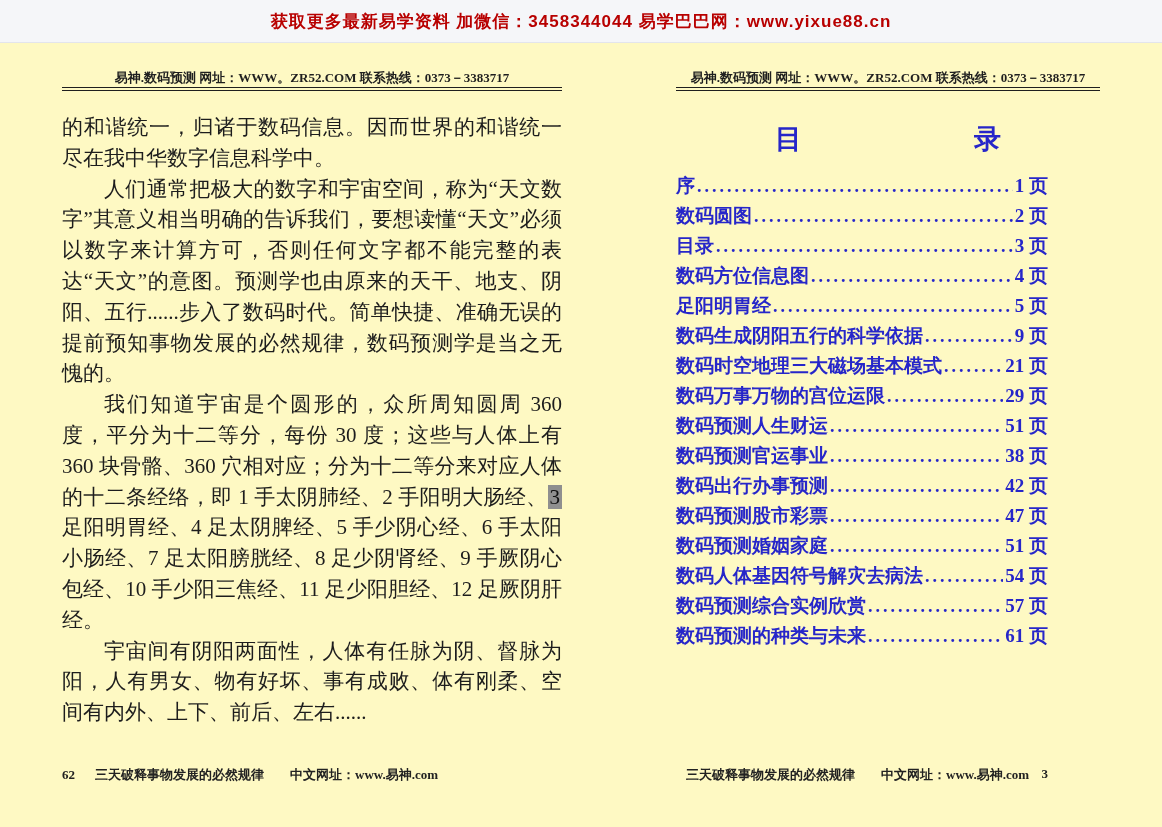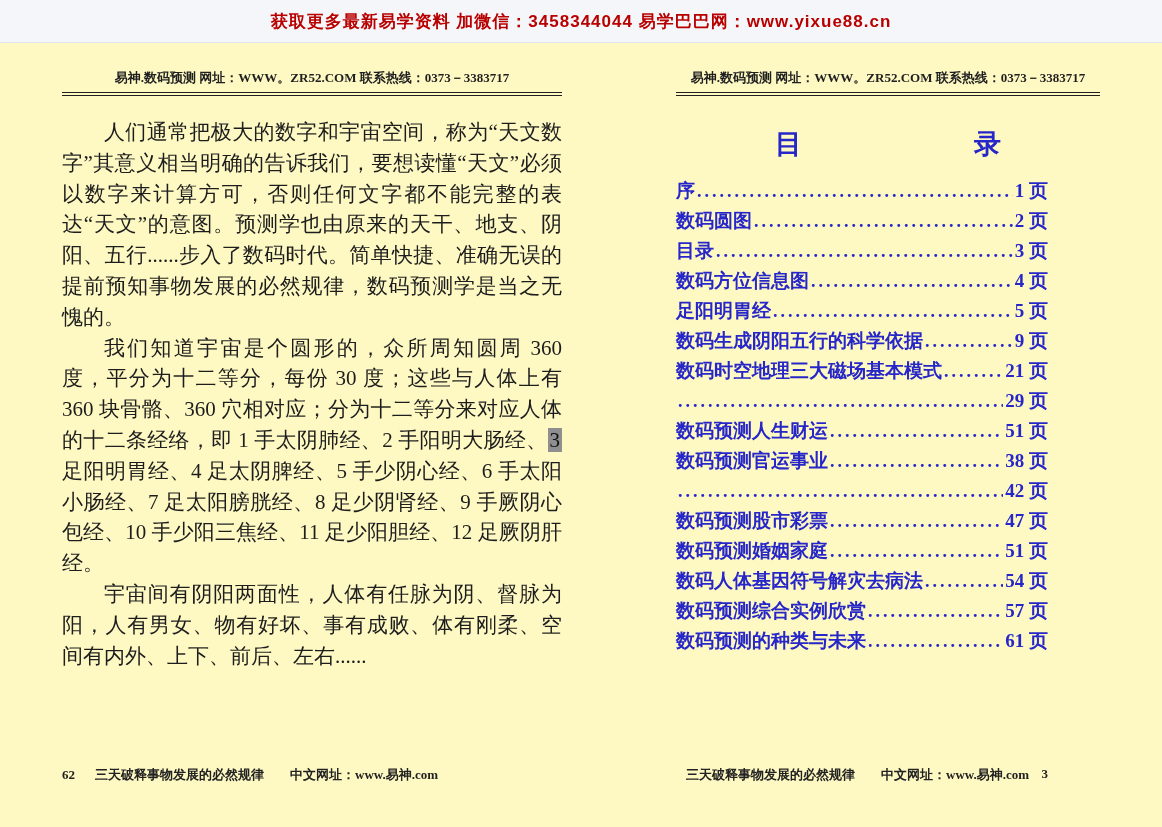--- a/index.html
+++ b/index.html
@@ -15,21 +15,21 @@
   .topbar span{
     color:#b80000;font-weight:bold;font-size:17px;letter-spacing:1px;
     font-family:"Liberation Sans","DejaVu Sans",sans-serif;
   }
   
   .spread{display:flex;height:785px;position:relative;}
   .page{position:relative;box-sizing:border-box;height:100%;}
   .page.left{width:562px;padding-left:62px;}
   .page.right{width:538px;padding-left:114px;}
   .page-header{
-    margin-top:26px;padding-bottom:5px;border-bottom:4px double #1f1f1f;
+    margin-top:26px;border-bottom:4px double #1f1f1f;
     text-align:center;font-weight:bold;font-size:13px;color:#1f1f1f;white-space:nowrap;
   }
   .page.right .page-header{width:424px;}
   
   .body-text{
     margin-top:21px;width:500px;font-size:21px;line-height:30.8px;
     color:#1d1d1d;text-align:justify;
   }
   .body-text p{margin:0;}
   .body-text p.indent{text-indent:2em;}
@@ -71,20 +71,21 @@
     <span>获取更多最新易学资料 加微信：3458344044 易学巴巴网：www.yixue88.cn</span>
   </div>
 
   <div class="spread">
 
     <div class="page left">
       <div class="page-header">
         <span>易神.数码预测 网址：WWW。ZR52.COM  联系热线：0373－3383717</span>
       </div>
       <div class="body-text">
+        <p>的和谐统一，归诸于数码信息。因而世界的和谐统一尽在我中华数字信息科学中。</p>
         <p class="indent">人们通常把极大的数字和宇宙空间，称为“天文数字”其意义相当明确的告诉我们，要想读懂“天文”必须以数字来计算方可，否则任何文字都不能完整的表达“天文”的意图。预测学也由原来的天干、地支、阴阳、五行......步入了数码时代。简单快捷、准确无误的提前预知事物发展的必然规律，数码预测学是当之无愧的。</p>
         <p class="indent"><span>我们知道宇宙是个圆形的，众所周知圆周 360 度，平分为十二等分，每份 30 度；这些与人体上有 360 块骨骼、360 穴相对应；分为十二等分来对应人体的十二条经络，即 1 手太阴肺经、2 手阳明大肠经、</span><span class="hl">3</span><span> 足阳明胃经、4 足太阴脾经、5 手少阴心经、6 手太阳小肠经、7 足太阳膀胱经、8 足少阴肾经、9 手厥阴心包经、10 手少阳三焦经、11 足少阳胆经、12 足厥阴肝经。</span></p>
         <p class="indent">宇宙间有阴阳两面性，人体有任脉为阴、督脉为阳，人有男女、物有好坏、事有成败、体有刚柔、空间有内外、上下、前后、左右......</p>
       </div>
       <div class="page-footer">
         <span class="fnum">62</span><span class="ftitle">三天破释事物发展的必然规律</span><span class="fsite">中文网址：www.易神.com</span>
       </div>
     </div>
 
     <div class="page right">
@@ -125,34 +126,36 @@
             <span class="tt">数码生成阴阳五行的科学依据</span>
             <span class="leader"></span>
             <span class="pg">9 页</span>
           </div>
           <div class="toc-row">
             <span class="tt">数码时空地理三大磁场基本模式</span>
             <span class="leader"></span>
             <span class="pg">21 页</span>
           </div>
           <div class="toc-row">
+            <span class="tt">数码万事万物的宫位运限</span>
             <span class="leader"></span>
             <span class="pg">29 页</span>
           </div>
           <div class="toc-row">
             <span class="tt">数码预测人生财运</span>
             <span class="leader"></span>
             <span class="pg">51 页</span>
           </div>
           <div class="toc-row">
             <span class="tt">数码预测官运事业</span>
             <span class="leader"></span>
             <span class="pg">38 页</span>
           </div>
           <div class="toc-row">
+            <span class="tt">数码出行办事预测</span>
             <span class="leader"></span>
             <span class="pg">42 页</span>
           </div>
           <div class="toc-row">
             <span class="tt">数码预测股市彩票</span>
             <span class="leader"></span>
             <span class="pg">47 页</span>
           </div>
           <div class="toc-row">
             <span class="tt">数码预测婚姻家庭</span>

